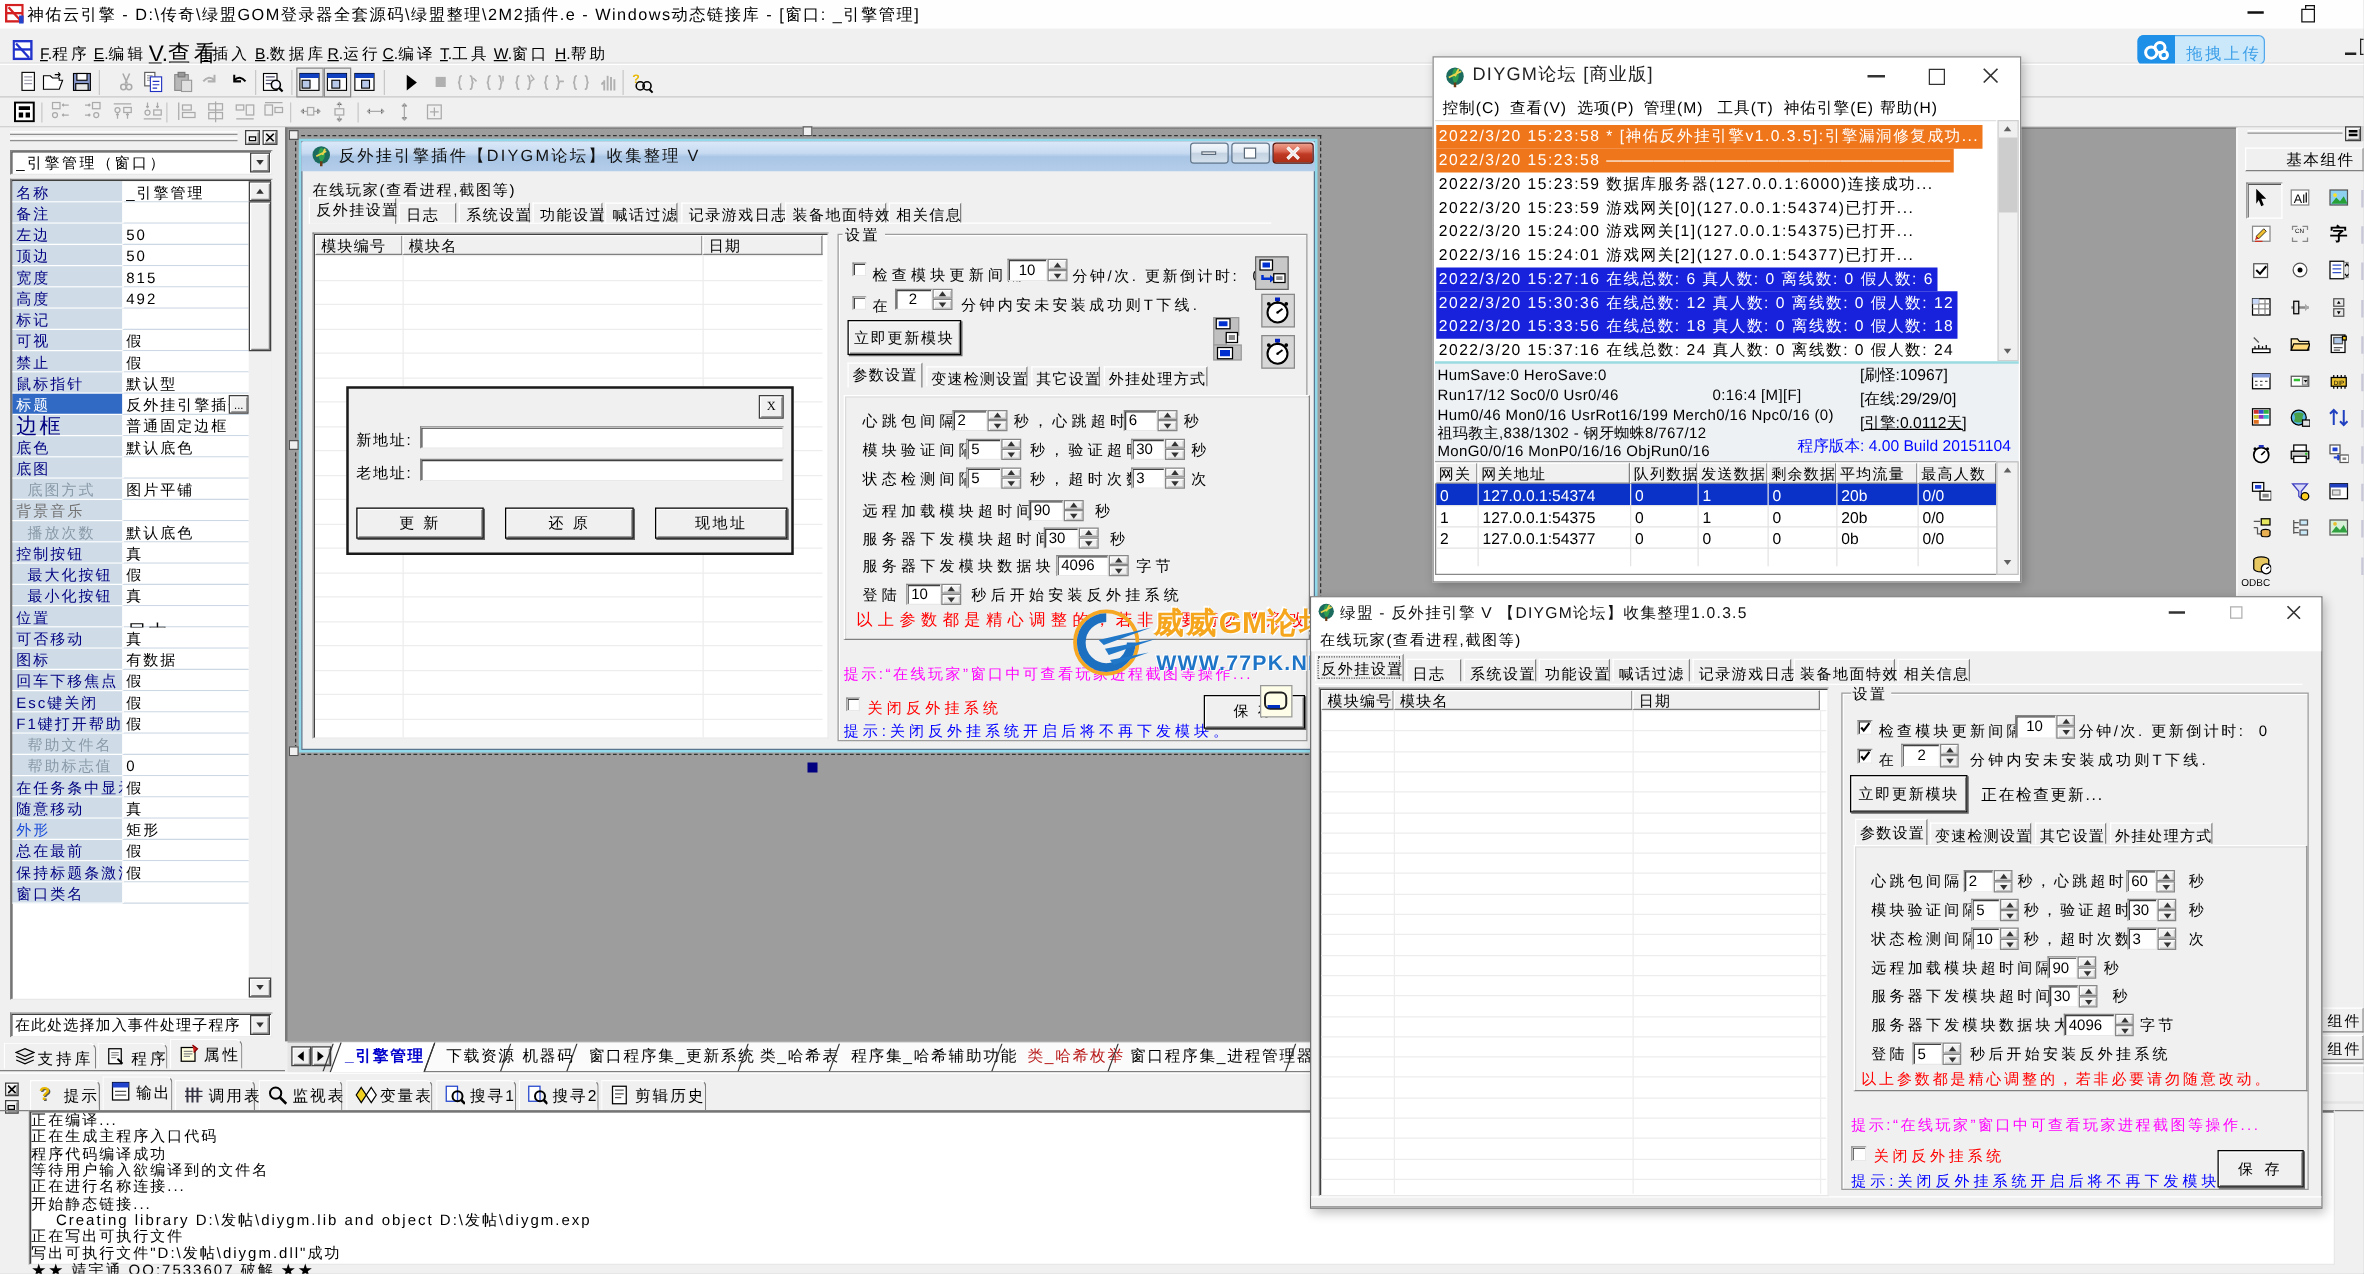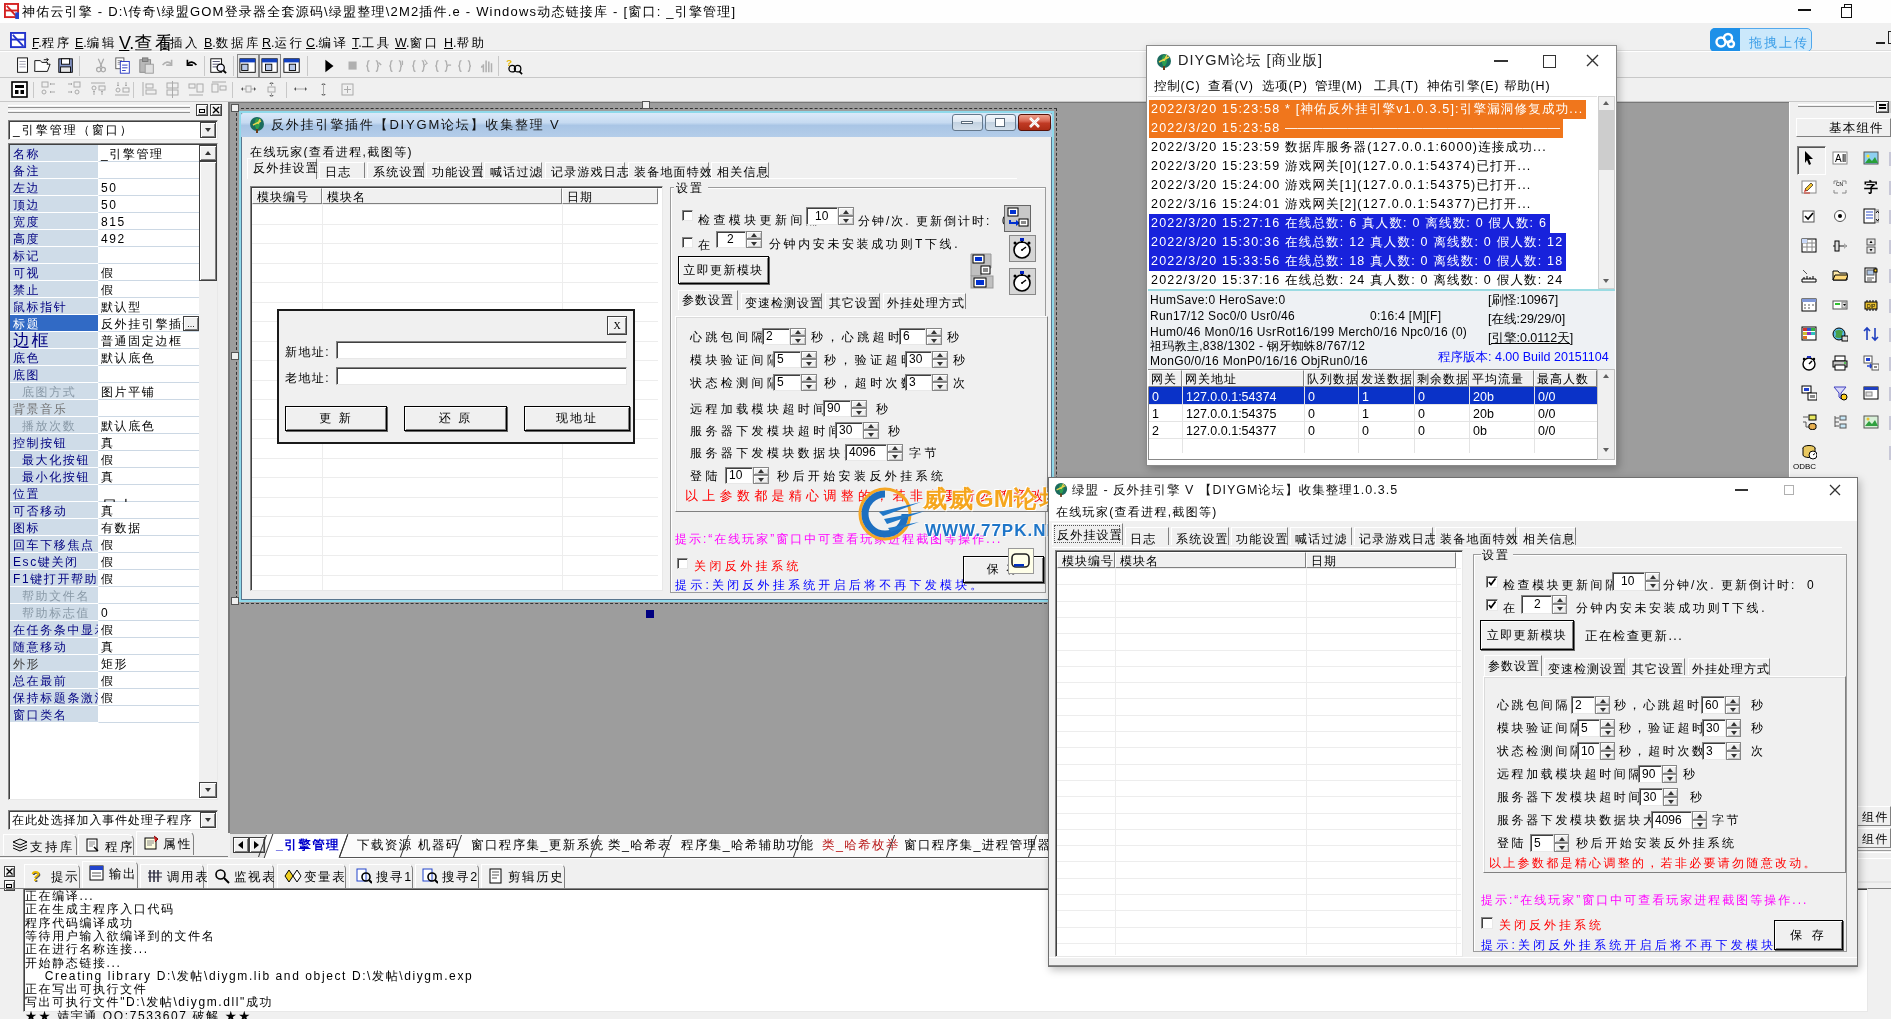--- a/index.html
+++ b/index.html
@@ -355,21 +355,21 @@
 <div class="tm" style="left:101px;top:606px;letter-spacing:1.6px;font-size:12px">0</div>
 <div class="a" style="left:10px;top:621px;width:88px;height:17px;background:#cfdce8;border-bottom:1px solid #fff"></div>
 <div class="tm" style="left:13px;top:623px;color:#000080;letter-spacing:1.6px;font-size:12px">在任务条中显示</div>
 <div class="a" style="left:98px;top:621px;width:101px;height:17px;background:#fff;border-bottom:1px solid #ccd8e4;border-left:1px solid #fff"></div>
 <div class="tm" style="left:101px;top:623px;letter-spacing:1.6px;font-size:12px">假</div>
 <div class="a" style="left:10px;top:638px;width:88px;height:17px;background:#cfdce8;border-bottom:1px solid #fff"></div>
 <div class="tm" style="left:13px;top:640px;color:#000080;letter-spacing:1.6px;font-size:12px">随意移动</div>
 <div class="a" style="left:98px;top:638px;width:101px;height:17px;background:#fff;border-bottom:1px solid #ccd8e4;border-left:1px solid #fff"></div>
 <div class="tm" style="left:101px;top:640px;letter-spacing:1.6px;font-size:12px">真</div>
 <div class="a" style="left:10px;top:655px;width:88px;height:17px;background:#cfdce8;border-bottom:1px solid #fff"></div>
-<div class="tm" style="left:13px;top:657px;color:#404040;letter-spacing:1.6px;font-size:12px">外形</div>
+<div class="tm" style="left:13px;top:657px;color:#1d4ed8;letter-spacing:1.6px;font-size:12px">外形</div>
 <div class="a" style="left:98px;top:655px;width:101px;height:17px;background:#fff;border-bottom:1px solid #ccd8e4;border-left:1px solid #fff"></div>
 <div class="tm" style="left:101px;top:657px;letter-spacing:1.6px;font-size:12px">矩形</div>
 <div class="a" style="left:10px;top:672px;width:88px;height:17px;background:#cfdce8;border-bottom:1px solid #fff"></div>
 <div class="tm" style="left:13px;top:674px;color:#000080;letter-spacing:1.6px;font-size:12px">总在最前</div>
 <div class="a" style="left:98px;top:672px;width:101px;height:17px;background:#fff;border-bottom:1px solid #ccd8e4;border-left:1px solid #fff"></div>
 <div class="tm" style="left:101px;top:674px;letter-spacing:1.6px;font-size:12px">假</div>
 <div class="a" style="left:10px;top:689px;width:88px;height:17px;background:#cfdce8;border-bottom:1px solid #fff"></div>
 <div class="tm" style="left:13px;top:691px;color:#000080;letter-spacing:1.6px;font-size:12px">保持标题条激活</div>
 <div class="a" style="left:98px;top:689px;width:101px;height:17px;background:#fff;border-bottom:1px solid #ccd8e4;border-left:1px solid #fff"></div>
 <div class="tm" style="left:101px;top:691px;letter-spacing:1.6px;font-size:12px">假</div>

